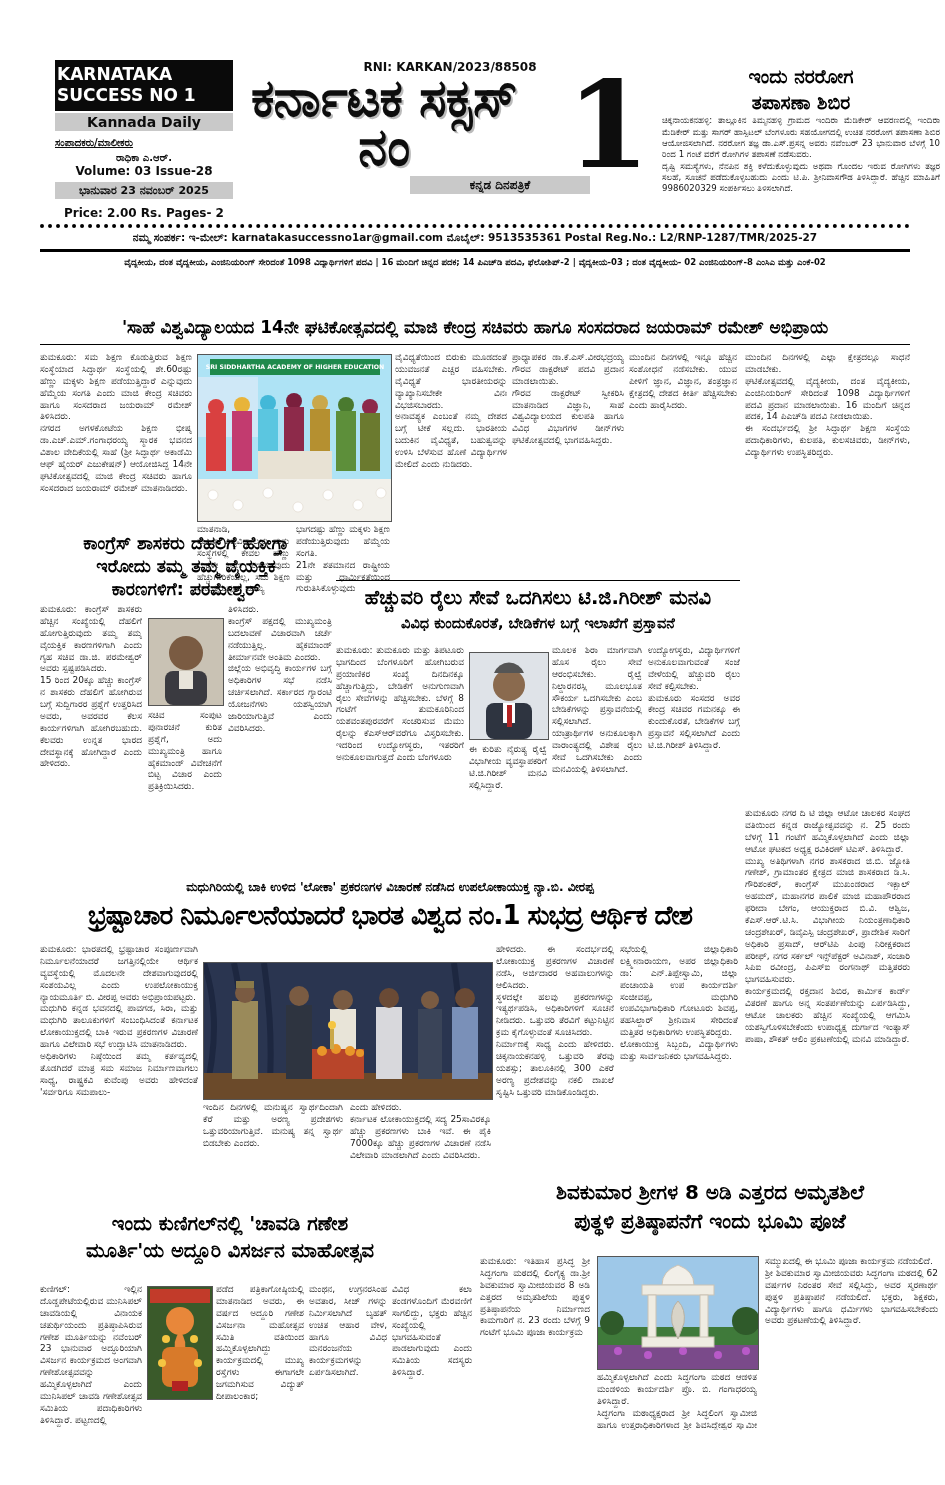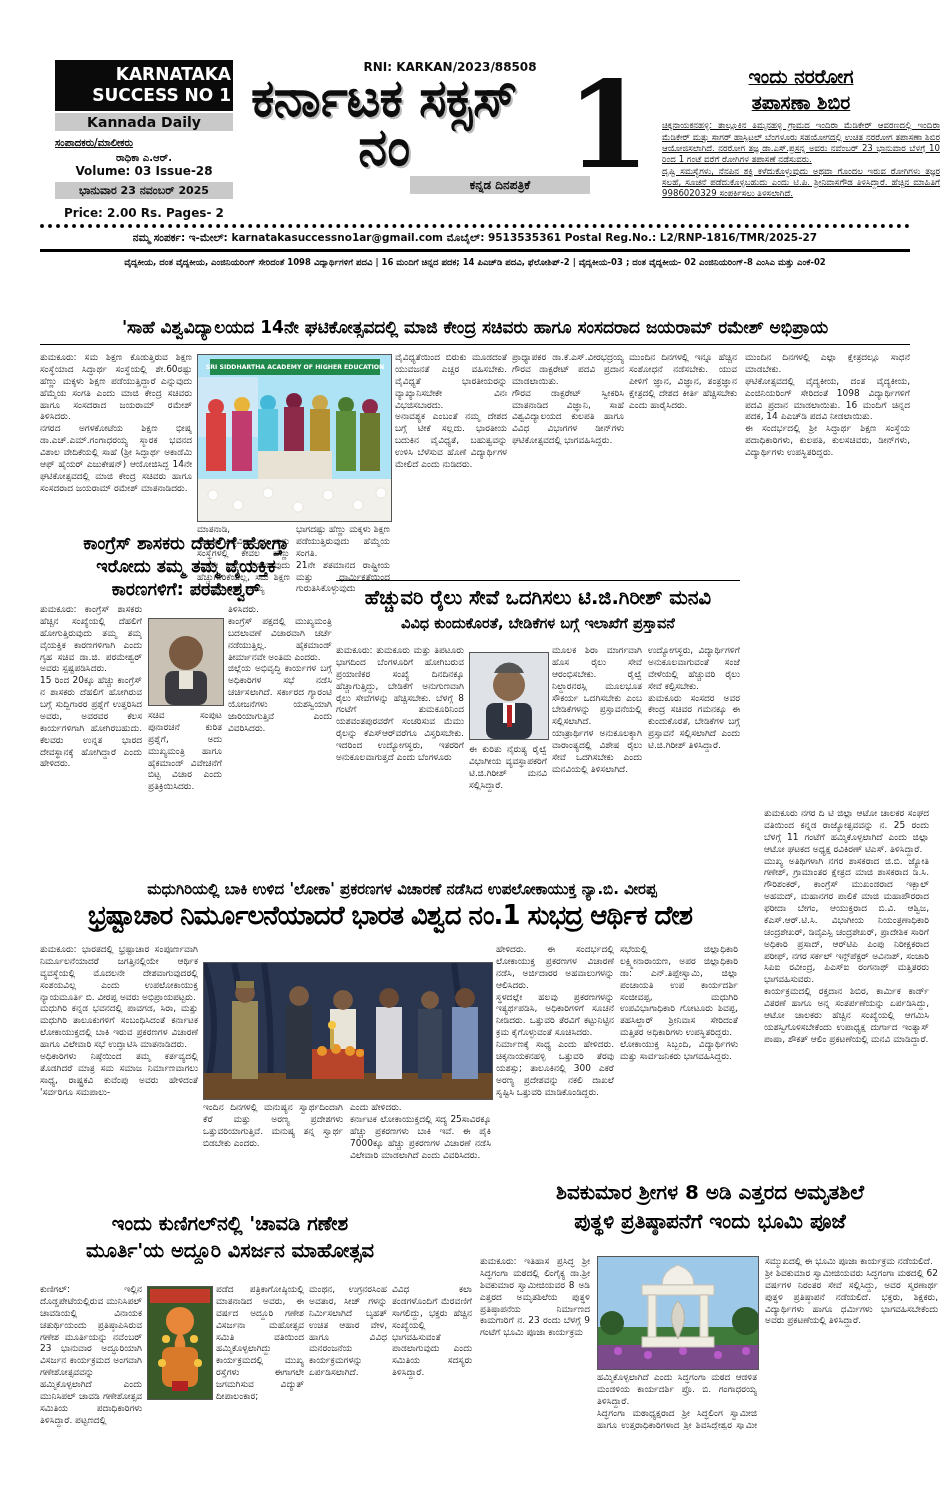--- a/index.html
+++ b/index.html
@@ -13,47 +13,47 @@
   .graybar{background:#c9c9c9;text-align:center;font-weight:bold;}
   .photo{border:1px solid #555;overflow:hidden;}
   svg{display:block;}
 </style>
 </head>
 <body>
 
 <div id="page">
 
   <div class="abs" style="left:55px;top:60px;width:178px;">
-    <div style="background:#0a0a0a;color:#fff;text-align:right;font-weight:bold;font-size:17px;line-height:1.25;padding:4px 2px;white-space:pre-line;">KARNATAKA SUCCESS NO 1</div>
+    <div style="background:#0a0a0a;color:#fff;text-align:left;font-weight:bold;font-size:17px;line-height:1.25;padding:4px 2px;white-space:pre-line;">KARNATAKA SUCCESS NO 1</div>
     <div class="graybar" style="font-size:14px;margin-top:2px;padding:1px 0;">Kannada Daily</div>
     <div style="text-align:left;font-size:10px;font-weight:bold;text-decoration:underline;margin-top:6px;">ಸಂಪಾದಕರು/ಮಾಲೀಕರು</div>
     <div style="text-align:center;font-size:10px;font-weight:bold;margin-top:3px;">ರಾಧಿಕಾ ಎ.ಆರ್.</div>
     <div style="text-align:center;font-size:12px;font-weight:bold;">Volume: 03  Issue-28</div>
     <div class="graybar" style="font-size:11px;margin-top:4px;padding:2px 0;">ಭಾನುವಾರ 23 ನವಂಬರ್ 2025</div>
     <div style="text-align:center;font-size:12px;font-weight:bold;margin-top:7px;">Price:  2.00 Rs.   Pages- 2</div>
   </div>
 
   <div class="abs" style="left:250px;top:60px;width:400px;">
     <div style="text-align:center;font-size:12px;font-weight:bold;">RNI: KARKAN/2023/88508</div>
     <div style="display:flex;align-items:flex-start;justify-content:center;gap:43px;">
       <div style="font-size:52px;font-weight:bold;line-height:.95;text-align:center;letter-spacing:-1px;text-shadow:2px 2px 0 #bbb;">ಕರ್ನಾಟಕ ಸಕ್ಸಸ್ ನಂ</div>
       <div style="font-size:120px;font-weight:bold;line-height:.85;margin-left:6px;font-family:'DejaVu Serif','Liberation Serif',serif;">1</div>
     </div>
     <div class="graybar" style="width:180px;margin:0 0 0 160px;font-size:12px;padding:2px 0;">ಕನ್ನಡ ದಿನಪತ್ರಿಕೆ</div>
   </div>
 
-  <div class="abs" style="left:662px;top:64px;width:278px;text-decoration:underline;">
+  <div class="abs" style="left:662px;top:64px;width:278px;">
     <div class="hl" style="font-size:19px;line-height:1.35;white-space:pre-line;">ಇಂದು ನರರೋಗ
 ತಪಾಸಣಾ ಶಿಬಿರ</div>
-    <div class="col" style="font-size:8.6px;margin-top:5px;height:120px;">ಚಿಕ್ಕನಾಯಕನಹಳ್ಳಿ: ತಾಲ್ಲೂಕಿನ ತಿಮ್ಮನಹಳ್ಳಿ ಗ್ರಾಮದ ಇಂದಿರಾ ಮೆಡಿಕೇರ್ ಆವರಣದಲ್ಲಿ ಇಂದಿರಾ ಮೆಡಿಕೇರ್ ಮತ್ತು ಸಾಗರ್ ಹಾಸ್ಪಿಟಲ್ ಬೆಂಗಳೂರು ಸಹಯೋಗದಲ್ಲಿ ಉಚಿತ ನರರೋಗ ತಪಾಸಣಾ ಶಿಬಿರ ಆಯೋಜಿಸಲಾಗಿದೆ. ನರರೋಗ ತಜ್ಞ ಡಾ.ಎಸ್.ಪ್ರಸನ್ನ ಅವರು ನವೆಂಬರ್ 23 ಭಾನುವಾರ ಬೆಳಗ್ಗೆ 10 ರಿಂದ 1 ಗಂಟೆ ವರೆಗೆ ರೋಗಿಗಳ ತಪಾಸಣೆ ನಡೆಸುವರು.
+    <div class="col" style="font-size:8.6px;height:120px;">ಚಿಕ್ಕನಾಯಕನಹಳ್ಳಿ: ತಾಲ್ಲೂಕಿನ ತಿಮ್ಮನಹಳ್ಳಿ ಗ್ರಾಮದ ಇಂದಿರಾ ಮೆಡಿಕೇರ್ ಆವರಣದಲ್ಲಿ ಇಂದಿರಾ ಮೆಡಿಕೇರ್ ಮತ್ತು ಸಾಗರ್ ಹಾಸ್ಪಿಟಲ್ ಬೆಂಗಳೂರು ಸಹಯೋಗದಲ್ಲಿ ಉಚಿತ ನರರೋಗ ತಪಾಸಣಾ ಶಿಬಿರ ಆಯೋಜಿಸಲಾಗಿದೆ. ನರರೋಗ ತಜ್ಞ ಡಾ.ಎಸ್.ಪ್ರಸನ್ನ ಅವರು ನವೆಂಬರ್ 23 ಭಾನುವಾರ ಬೆಳಗ್ಗೆ 10 ರಿಂದ 1 ಗಂಟೆ ವರೆಗೆ ರೋಗಿಗಳ ತಪಾಸಣೆ ನಡೆಸುವರು.
 ದೃಷ್ಟಿ ಸಮಸ್ಯೆಗಳು, ನೆನಪಿನ ಶಕ್ತಿ ಕಳೆದುಕೊಳ್ಳುವುದು ಅಥವಾ ಗೊಂದಲ ಇರುವ ರೋಗಿಗಳು ತಜ್ಞರ ಸಲಹೆ, ಸೂಚನೆ ಪಡೆದುಕೊಳ್ಳಬಹುದು ಎಂದು ಟಿ.ಪಿ. ಶ್ರೀನಿವಾಸಗೌಡ ತಿಳಿಸಿದ್ದಾರೆ. ಹೆಚ್ಚಿನ ಮಾಹಿತಿಗೆ 9986020329 ಸಂಪರ್ಕಿಸಲು ತಿಳಿಸಲಾಗಿದೆ.</div>
   </div>
 
   <div class="abs" style="left:40px;top:224px;width:870px;border-top:4px dotted #000;"></div>
-  <div class="abs" style="left:40px;top:231px;width:870px;text-align:center;font-size:10.5px;font-weight:bold;">ನಮ್ಮ ಸಂಪರ್ಕ:  ಇ-ಮೇಲ್: karnatakasuccessno1ar@gmail.com        ಮೊಬೈಲ್: 9513535361   Postal Reg.No.: L2/RNP-1816/TMR/2025-27</div>
+  <div class="abs" style="left:40px;top:231px;width:870px;text-align:center;font-size:10.5px;font-weight:bold;">ನಮ್ಮ ಸಂಪರ್ಕ:  ಇ-ಮೇಲ್: karnatakasuccessno1ar@gmail.com        ಮೊಬೈಲ್: 9513535361   Postal Reg.No.: L2/RNP-1287/TMR/2025-27</div>
   <div class="abs rule" style="left:40px;top:249px;width:870px;height:3px;"></div>
 
   <div class="abs" style="left:40px;top:257px;width:870px;text-align:center;font-size:8.5px;font-weight:bold;white-space:nowrap;overflow:hidden;">ವೈದ್ಯಕೀಯ, ದಂತ ವೈದ್ಯಕೀಯ, ಎಂಜಿನಿಯರಿಂಗ್ ಸೇರಿದಂತೆ 1098 ವಿದ್ಯಾರ್ಥಿಗಳಿಗೆ ಪದವಿ | 16 ಮಂದಿಗೆ ಚಿನ್ನದ ಪದಕ; 14 ಪಿಎಚ್‌ಡಿ ಪದವಿ, ಫೆಲೋಶಿಪ್-2 | ವೈದ್ಯಕೀಯ-03 ; ದಂತ ವೈದ್ಯಕೀಯ- 02 ಎಂಜಿನಿಯರಿಂಗ್-8 ಎಂಸಿಎ ಮತ್ತು ಎಂಕೆ-02</div>
   <div class="abs hl" style="left:40px;top:317px;width:870px;font-size:17px;">'ಸಾಹೆ ವಿಶ್ವವಿದ್ಯಾಲಯದ 14ನೇ ಘಟಿಕೋತ್ಸವದಲ್ಲಿ ಮಾಜಿ ಕೇಂದ್ರ ಸಚಿವರು ಹಾಗೂ ಸಂಸದರಾದ ಜಯರಾಮ್ ರಮೇಶ್ ಅಭಿಪ್ರಾಯ</div>
   <div class="abs rule" style="left:40px;top:344px;width:870px;height:1px;"></div>
 
   <div class="abs col" style="left:40px;top:352px;width:152px;height:176px;">ತುಮಕೂರು: ಸಮ ಶಿಕ್ಷಣ ಕೊಡುತ್ತಿರುವ ಶಿಕ್ಷಣ ಸಂಸ್ಥೆಯಾದ ಸಿದ್ಧಾರ್ಥ ಸಂಸ್ಥೆಯಲ್ಲಿ ಶೇ.60ರಷ್ಟು ಹೆಣ್ಣು ಮಕ್ಕಳು ಶಿಕ್ಷಣ ಪಡೆಯುತ್ತಿದ್ದಾರೆ ಎನ್ನುವುದು ಹೆಮ್ಮೆಯ ಸಂಗತಿ ಎಂದು ಮಾಜಿ ಕೇಂದ್ರ ಸಚಿವರು ಹಾಗೂ ಸಂಸದರಾದ ಜಯರಾಮ್ ರಮೇಶ್ ತಿಳಿಸಿದರು.
 ನಗರದ ಅಗಳಕೋಟೆಯ ಶಿಕ್ಷಣ ಭೀಷ್ಮ ಡಾ.ಎಚ್.ಎಮ್.ಗಂಗಾಧರಯ್ಯ ಸ್ಮಾರಕ ಭವನದ ವಿಶಾಲ ವೇದಿಕೆಯಲ್ಲಿ ಸಾಹೆ (ಶ್ರೀ ಸಿದ್ಧಾರ್ಥ ಅಕಾಡೆಮಿ ಆಫ್ ಹೈಯರ್ ಎಜುಕೇಷನ್) ಆಯೋಜಿಸಿದ್ದ 14ನೇ ಘಟಿಕೋತ್ಸವದಲ್ಲಿ ಮಾಜಿ ಕೇಂದ್ರ ಸಚಿವರು ಹಾಗೂ ಸಂಸದರಾದ ಜಯರಾಮ್ ರಮೇಶ್ ಮಾತನಾಡಿದರು.</div>
 
   <div class="abs photo" style="left:197px;top:354px;width:193px;height:166px;">
@@ -136,25 +136,25 @@
       <rect x="33" y="50" width="12" height="20" fill="#fff"></rect>
       <rect x="37" y="52" width="5" height="22" fill="#b22222"></rect>
     </svg>
   </div>
   <div class="abs col" style="left:469px;top:744px;width:78px;height:136px;">ಈ ಕುರಿತು ನೈರುತ್ಯ ರೈಲ್ವೆ ವಿಭಾಗೀಯ ವ್ಯವಸ್ಥಾಪಕರಿಗೆ ಟಿ.ಜಿ.ಗಿರೀಶ್ ಮನವಿ ಸಲ್ಲಿಸಿದ್ದಾರೆ.</div>
   <div class="abs col" style="left:552px;top:645px;width:90px;height:235px;">ಮೂಲಕ ಶಿರಾ ಮಾರ್ಗವಾಗಿ ಹೊಸ ರೈಲು ಸೇವೆ ಆರಂಭಿಸಬೇಕು. ರೈಲ್ವೆ ನಿಲ್ದಾರನರಸ್ಲಿ ಮೂಲಭೂತ ಸೌಕರ್ಯ ಒದಗಿಸಬೇಕು ಎಂಬ ಬೇಡಿಕೆಗಳನ್ನು ಪ್ರಸ್ತಾವನೆಯಲ್ಲಿ ಸಲ್ಲಿಸಲಾಗಿದೆ.
 ಯಾತ್ರಾರ್ಥಿಗಳ ಅನುಕೂಲಕ್ಕಾಗಿ ವಾರಾಂತ್ಯದಲ್ಲಿ ವಿಶೇಷ ರೈಲು ಸೇವೆ ಒದಗಿಸಬೇಕು ಎಂದು ಮನವಿಯಲ್ಲಿ ತಿಳಿಸಲಾಗಿದೆ.</div>
   <div class="abs col" style="left:648px;top:645px;width:92px;height:235px;">ಉದ್ಯೋಗಸ್ಥರು, ವಿದ್ಯಾರ್ಥಿಗಳಿಗೆ ಅನುಕೂಲವಾಗುವಂತೆ ಸಂಜೆ ವೇಳೆಯಲ್ಲಿ ಹೆಚ್ಚುವರಿ ರೈಲು ಸೇವೆ ಕಲ್ಪಿಸಬೇಕು.
 ತುಮಕೂರು ಸಂಸದರ ಅವರ ಕೇಂದ್ರ ಸಚಿವರ ಗಮನಕ್ಕೂ ಈ ಕುಂದುಕೊರತೆ, ಬೇಡಿಕೆಗಳ ಬಗ್ಗೆ ಪ್ರಸ್ತಾವನೆ ಸಲ್ಲಿಸಲಾಗಿದೆ ಎಂದು ಟಿ.ಜಿ.ಗಿರೀಶ್ ತಿಳಿಸಿದ್ದಾರೆ.</div>
 
-  <div class="abs col" style="left:745px;top:808px;width:165px;height:352px;margin-left:19px;">ತುಮಕೂರು ನಗರ ದಿ ಟಿ ಜಿಲ್ಲಾ ಆಟೋ ಚಾಲಕರ ಸಂಘದ ವತಿಯಿಂದ ಕನ್ನಡ ರಾಜ್ಯೋತ್ಸವವನ್ನು ನ. 25 ರಂದು ಬೆಳಗ್ಗೆ 11 ಗಂಟೆಗೆ ಹಮ್ಮಿಕೊಳ್ಳಲಾಗಿದೆ ಎಂದು ಜಿಲ್ಲಾ ಆಟೋ ಘಟಕದ ಅಧ್ಯಕ್ಷ ರವಿಕಿರಣ್ ಟಿಎಸ್. ತಿಳಿಸಿದ್ದಾರೆ.
+  <div class="abs col" style="left:745px;top:808px;width:165px;height:352px;">ತುಮಕೂರು ನಗರ ದಿ ಟಿ ಜಿಲ್ಲಾ ಆಟೋ ಚಾಲಕರ ಸಂಘದ ವತಿಯಿಂದ ಕನ್ನಡ ರಾಜ್ಯೋತ್ಸವವನ್ನು ನ. 25 ರಂದು ಬೆಳಗ್ಗೆ 11 ಗಂಟೆಗೆ ಹಮ್ಮಿಕೊಳ್ಳಲಾಗಿದೆ ಎಂದು ಜಿಲ್ಲಾ ಆಟೋ ಘಟಕದ ಅಧ್ಯಕ್ಷ ರವಿಕಿರಣ್ ಟಿಎಸ್. ತಿಳಿಸಿದ್ದಾರೆ.
 ಮುಖ್ಯ ಅತಿಥಿಗಳಾಗಿ ನಗರ ಶಾಸಕರಾದ ಜಿ.ಬಿ. ಜ್ಯೋತಿ ಗಣೇಶ್, ಗ್ರಾಮಾಂತರ ಕ್ಷೇತ್ರದ ಮಾಜಿ ಶಾಸಕರಾದ ಡಿ.ಸಿ. ಗೌರಿಶಂಕರ್, ಕಾಂಗ್ರೆಸ್ ಮುಖಂಡರಾದ ಇಕ್ಬಾಲ್ ಅಹಮದ್, ಮಹಾನಗರ ಪಾಲಿಕೆ ಮಾಜಿ ಮಹಾಪೌರರಾದ ಫರೀದಾ ಬೇಗಂ, ಆಯುಕ್ತರಾದ ಬಿ.ವಿ. ಆಶ್ವಿಜ, ಕೆಎಸ್.ಆರ್.ಟಿ.ಸಿ. ವಿಭಾಗೀಯ ನಿಯಂತ್ರಣಾಧಿಕಾರಿ ಚಂದ್ರಶೇಖರ್, ಡಿವೈಎಸ್ಪಿ ಚಂದ್ರಶೇಖರ್, ಪ್ರಾದೇಶಿಕ ಸಾರಿಗೆ ಅಧಿಕಾರಿ ಪ್ರಸಾದ್, ಆರ್‌ಟಿಪಿ ಪಿಂಪು ನಿರೀಕ್ಷಕರಾದ ಪರೀಫ್, ನಗರ ಸರ್ಕಲ್ ಇನ್ಸ್‌ಪೆಕ್ಟರ್ ಅವಿನಾಶ್, ಸಂಚಾರಿ ಸಿಪಿಐ ರವೀಂದ್ರ, ಪಿಎಸ್ಐ ರಂಗನಾಥ್ ಮತ್ತಿತರರು ಭಾಗವಹಿಸುವರು.
 ಕಾರ್ಯಕ್ರಮದಲ್ಲಿ ರಕ್ತದಾನ ಶಿಬಿರ, ಕಾರ್ಮಿಕ ಕಾರ್ಡ್ ವಿತರಣೆ ಹಾಗೂ ಅನ್ನ ಸಂತರ್ಪಣೆಯನ್ನು ಏರ್ಪಡಿಸಿದ್ದು, ಆಟೋ ಚಾಲಕರು ಹೆಚ್ಚಿನ ಸಂಖ್ಯೆಯಲ್ಲಿ ಆಗಮಿಸಿ ಯಶಸ್ವಿಗೊಳಿಸಬೇಕೆಂದು ಉಪಾಧ್ಯಕ್ಷ ದುರ್ಗಾದ ಇಂತ್ಯಾಸ್ ಪಾಷಾ, ಶೌಕತ್ ಆಲಿಂ ಪ್ರಕಟಣೆಯಲ್ಲಿ ಮನವಿ ಮಾಡಿದ್ದಾರೆ.</div>
 
-  <div class="abs hl" style="left:52px;top:880px;width:700px;font-size:15px;">ಮಧುಗಿರಿಯಲ್ಲಿ ಬಾಕಿ ಉಳಿದ 'ಲೋಕಾ' ಪ್ರಕರಣಗಳ ವಿಚಾರಣೆ ನಡೆಸಿದ ಉಪಲೋಕಾಯುಕ್ತ ನ್ಯಾ.ಬಿ. ವೀರಪ್ಪ</div>
+  <div class="abs hl" style="left:40px;top:880px;width:700px;font-size:12px;">ಮಧುಗಿರಿಯಲ್ಲಿ ಬಾಕಿ ಉಳಿದ 'ಲೋಕಾ' ಪ್ರಕರಣಗಳ ವಿಚಾರಣೆ ನಡೆಸಿದ ಉಪಲೋಕಾಯುಕ್ತ ನ್ಯಾ.ಬಿ. ವೀರಪ್ಪ</div>
   <div class="abs hl" style="left:40px;top:900px;width:700px;font-size:26px;letter-spacing:-1px;">ಭ್ರಷ್ಟಾಚಾರ ನಿರ್ಮೂಲನೆಯಾದರೆ ಭಾರತ ವಿಶ್ವದ ನಂ.1 ಸುಭದ್ರ ಆರ್ಥಿಕ ದೇಶ</div>
   <div class="abs col" style="left:40px;top:944px;width:158px;height:250px;">ತುಮಕೂರು: ಭಾರತದಲ್ಲಿ ಭ್ರಷ್ಟಾಚಾರ ಸಂಪೂರ್ಣವಾಗಿ ನಿರ್ಮೂಲನೆಯಾದರೆ ಜಗತ್ತಿನಲ್ಲಿಯೇ ಆರ್ಥಿಕ ವ್ಯವಸ್ಥೆಯಲ್ಲಿ ಮೊದಲನೇ ದೇಶವಾಗುವುದರಲ್ಲಿ ಸಂಶಯವಿಲ್ಲ ಎಂದು ಉಪಲೋಕಾಯುಕ್ತ ನ್ಯಾಯಮೂರ್ತಿ ಬಿ. ವೀರಪ್ಪ ಅವರು ಅಭಿಪ್ರಾಯಪಟ್ಟರು.
 ಮಧುಗಿರಿ ಕನ್ನಡ ಭವನದಲ್ಲಿ ಪಾವಗಡ, ಸಿರಾ, ಮತ್ತು ಮಧುಗಿರಿ ತಾಲೂಕುಗಳಿಗೆ ಸಂಬಂಧಿಸಿದಂತೆ ಕರ್ನಾಟಕ ಲೋಕಾಯುಕ್ತದಲ್ಲಿ ಬಾಕಿ ಇರುವ ಪ್ರಕರಣಗಳ ವಿಚಾರಣೆ ಹಾಗೂ ವಿಲೇವಾರಿ ಸಭೆ ಉದ್ಘಾಟಿಸಿ ಮಾತನಾಡಿದರು.
 ಅಧಿಕಾರಿಗಳು ನಿಷ್ಠೆಯಿಂದ ತಮ್ಮ ಕರ್ತವ್ಯದಲ್ಲಿ ತೊಡಗಿದರೆ ಮಾತ್ರ ಸಮ ಸಮಾಜ ನಿರ್ಮಾಣವಾಗಲು ಸಾಧ್ಯ, ರಾಷ್ಟ್ರಕವಿ ಕುವೆಂಪು ಅವರು ಹೇಳಿದಂತೆ 'ಸರ್ವರಿಗೂ ಸಮಪಾಲು-</div>
   <div class="abs photo" style="left:203px;top:962px;width:288px;height:136px;">
     <svg width="288" height="136" viewBox="0 0 288 136" xmlns="http://www.w3.org/2000/svg">
       <rect width="288" height="136" fill="#2a3550"></rect>
       <path d="M0 0 q20 60 0 136 M30 0 q15 70 5 136 M60 0 q10 70 5 136 M250 0 q10 70 5 136" stroke="#1d2740" stroke-width="6" fill="none"></path>
       <rect x="0" y="110" width="288" height="26" fill="#6b4a2a"></rect>
       <g>

